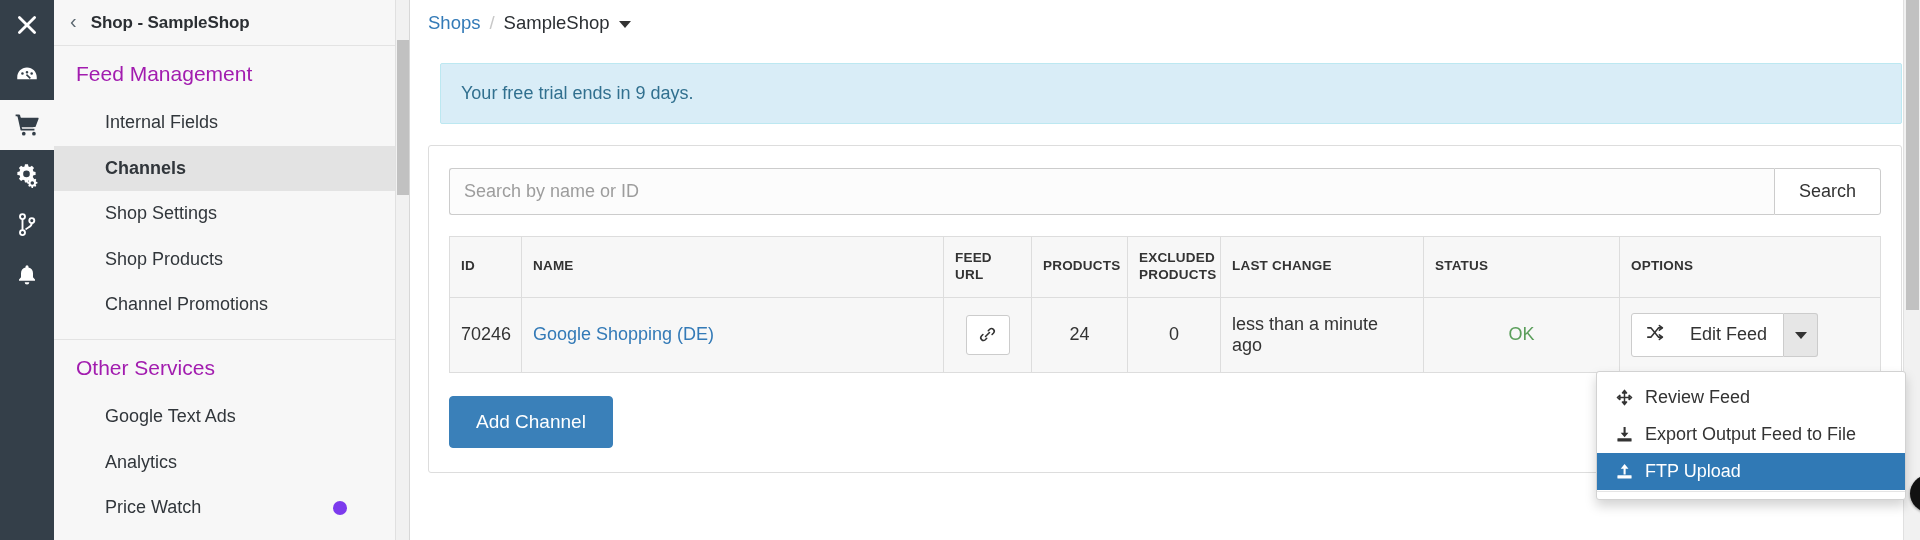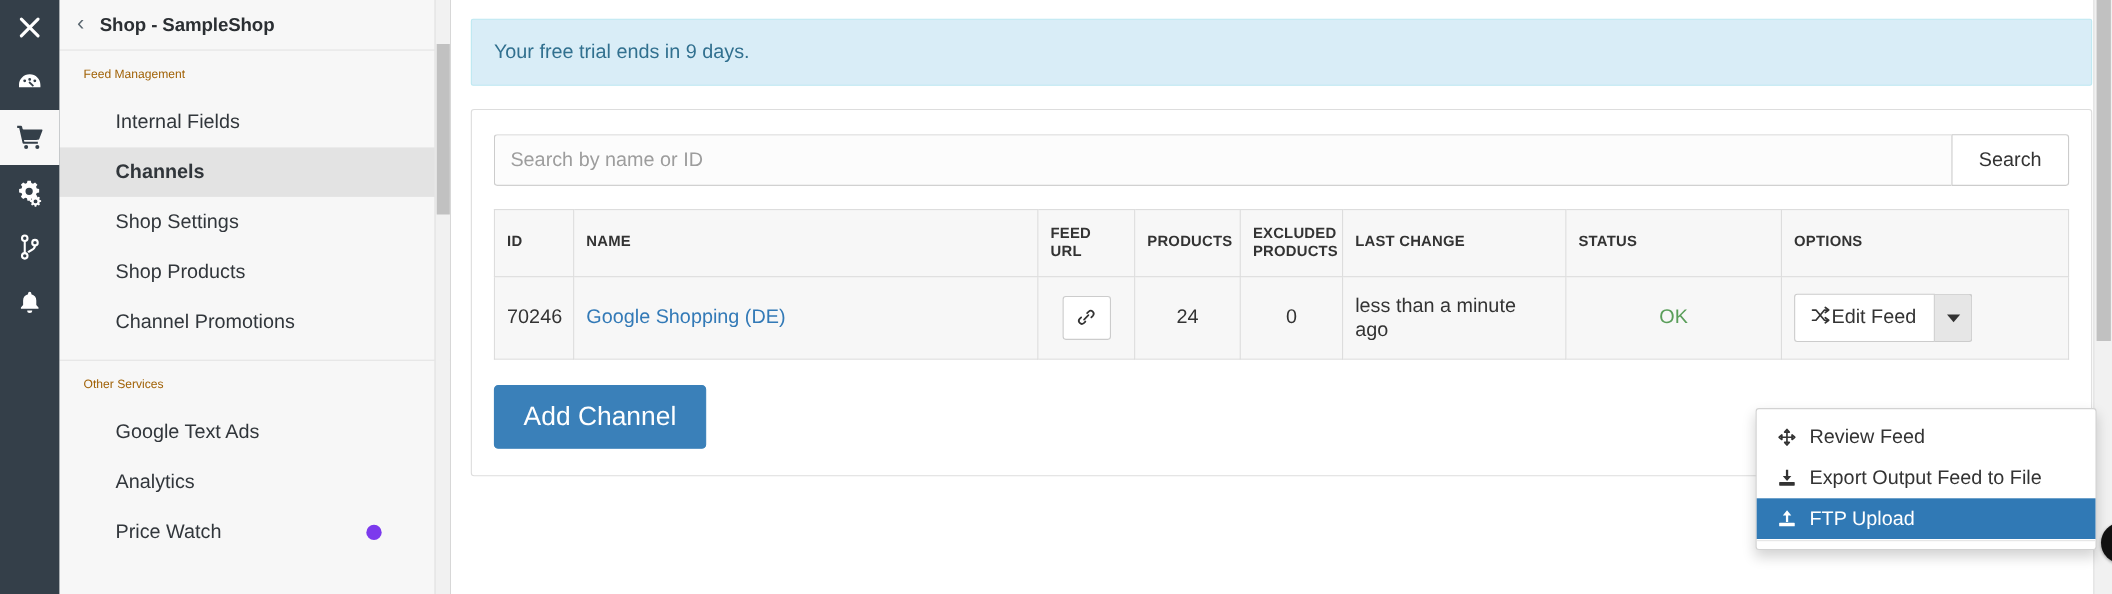--- a/index.html
+++ b/index.html
@@ -45,21 +45,21 @@
   }
   .back-chevron {
     color: #5b6770; font-size: 20px; line-height: 1;
     margin-right: 14px; font-weight: 400; padding-bottom: 3px;
   }
   .sidebar-title {
     font-size: 17px; font-weight: bold; color: #2b2f33;
     letter-spacing: -0.1px;
   }
   .sidebar-section-label {
-    font-size: 11px; color: #a16207;
+    font-size: 21px; color: #a21caf;
     padding: 16px 0 14px 22px;
   }
   .sidebar-item {
     font-size: 18px; color: #31363b;
     padding: 12px 0 12px 51px;
     line-height: 1.2;
     position: relative;
   }
   .sidebar-item.selected { background: #e3e3e3; font-weight: bold; }
   .sidebar-sep { height: 1px; background: #e3e3e3; margin: 11px 0 0 0; }
@@ -100,21 +100,21 @@
   .caret-down {
     display: inline-block; margin-left: 9px;
     width: 0; height: 0;
     border-left: 6px solid transparent;
     border-right: 6px solid transparent;
     border-top: 7px solid #333;
     vertical-align: middle; position: relative; top: 1px;
   }
 
   .alert {
-    margin: 17px 18px 0 18px;
+    margin: 17px 18px 0 30px;
     background: #d9edf7;
     border: 1px solid #bce8f1;
     color: #31708f;
     font-size: 18px;
     padding: 19px 0 19px 20px;
     border-radius: 2px;
   }
 
   .panel {
     margin: 21px 18px 0 18px;
@@ -200,40 +200,40 @@
   }
 
   .btn-group { display: inline-flex; position: relative; }
   .btn-edit {
     height: 44px;
     background: #ffffff;
     border: 1px solid #cccccc;
     border-radius: 3px 0 0 3px;
     font-size: 18px; color: #333;
     padding: 0 16px 0 14px;
-    display: inline-flex; align-items: center; gap: 0;
+    display: inline-flex; align-items: center; gap: 25px;
     font-family: "Liberation Sans", sans-serif;
     cursor: pointer;
   }
   .btn-caret {
     height: 44px; width: 34px;
     background: #e6e6e6;
     border: 1px solid #cccccc;
     border-left: none;
     border-radius: 0 3px 3px 0;
     display: inline-flex; align-items: center; justify-content: center;
     cursor: pointer;
   }
 
   .add-channel {
     margin-top: 23px;
     background: #3a80b9;
     border: 1px solid #3a80b9;
     color: #ffffff;
-    font-size: 24px;
+    font-size: 19px;
     padding: 14px 26px;
     border-radius: 4px;
     font-family: "Liberation Sans", sans-serif;
     cursor: pointer;
   }
 
   
   .dropdown-menu {
     position: absolute;
     left: 1186px; top: 371px;
@@ -353,20 +353,26 @@
       <span class="dot-badge"></span>
     </div>
 
     <div class="sb-track">
       <div class="sb-thumb"></div>
     </div>
   </div>
 
   <div class="main">
 
+    <div class="breadcrumb">
+      <span class="crumb-link">Shops</span>
+      <span class="crumb-sep">/</span>
+      <span class="crumb-current">SampleShop</span>
+      <span class="caret-down"></span>
+    </div>
 
     <div class="alert">Your free trial ends in 9 days.</div>
 
     <div class="panel">
 
       <div class="search-row">
         <input class="search-input" type="text" placeholder="Search by name or ID" style="">
         <button class="search-btn">Search</button>
       </div>
 

